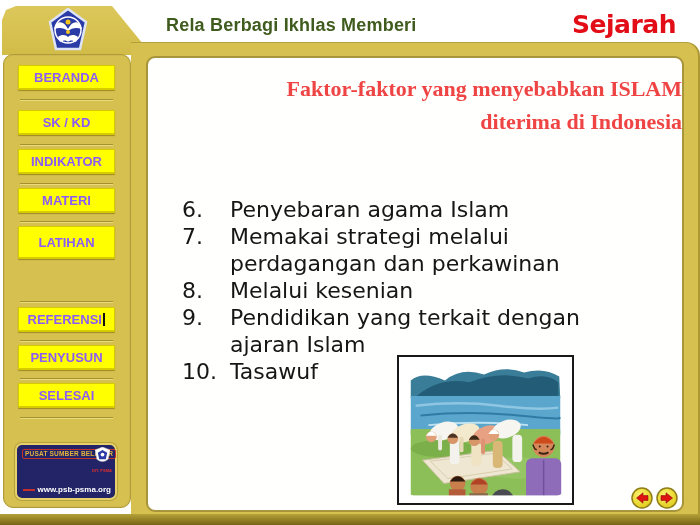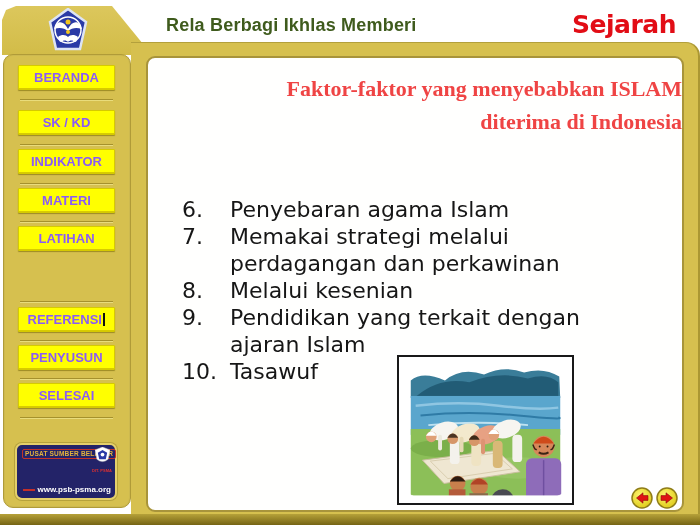--- a/index.html
+++ b/index.html
@@ -259,21 +259,21 @@
     <div class="sb-divider" style="top: 128px;"></div>
     <div class="sb-divider" style="top: 166px;"></div>
     <div class="sb-divider" style="top: 246px;"></div>
     <div class="sb-divider" style="top: 285px;"></div>
     <div class="sb-divider" style="top: 323px;"></div>
     <div class="sb-divider" style="top: 362px;"></div>
     <button class="sb-btn" style="top: 10px; height: 25px;"><span>BERANDA</span></button>
     <button class="sb-btn" style="top: 55px; height: 25px;"><span>SK / KD</span></button>
     <button class="sb-btn" style="top: 94px; height: 25px;"><span>INDIKATOR</span></button>
     <button class="sb-btn" style="top: 133px; height: 25px;"><span>MATERI</span></button>
-    <button class="sb-btn" style="top: 171px; height: 25px;"><span>LATIHAN</span></button>
+    <button class="sb-btn" style="top: 171px; height: 33px;"><span>LATIHAN</span></button>
     <button class="sb-btn" style="top: 252px; height: 25px;"><span>REFERENSI</span><i class="mark-cursor"></i></button>
     <button class="sb-btn" style="top: 290px; height: 25px;"><span>PENYUSUN</span></button>
     <button class="sb-btn" style="top: 328px; height: 25px;"><span>SELESAI</span></button>
   </div>
 
 <div class="psb">
   <div class="psb-line1">
     <span>PUSAT SUMBER BELAJAR</span>
     <i class="psb-rule"></i>
   </div>

